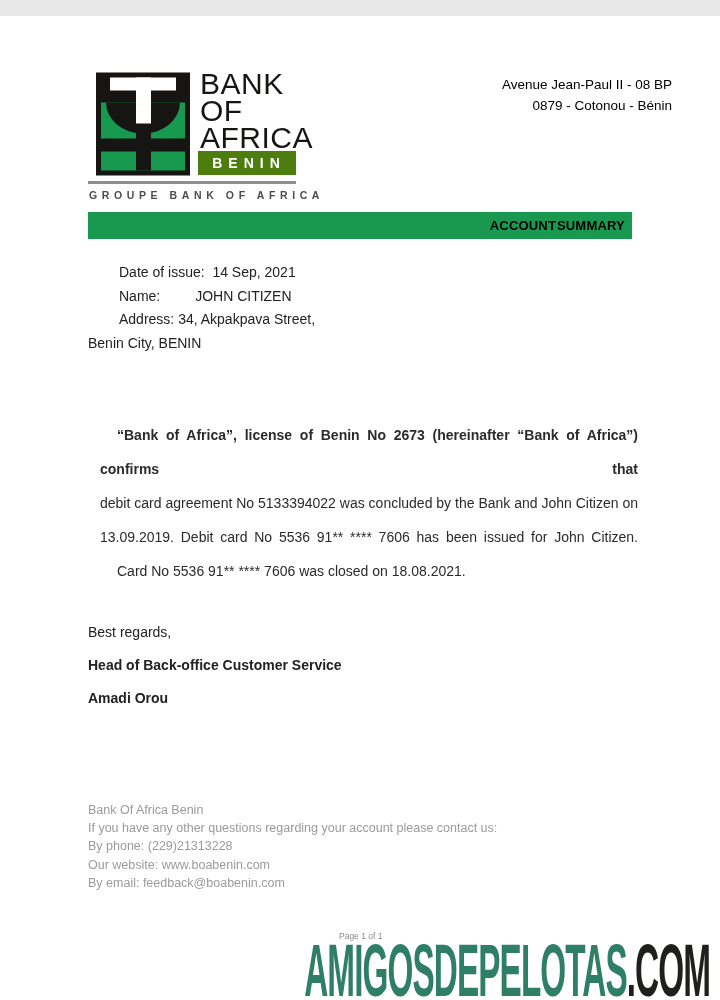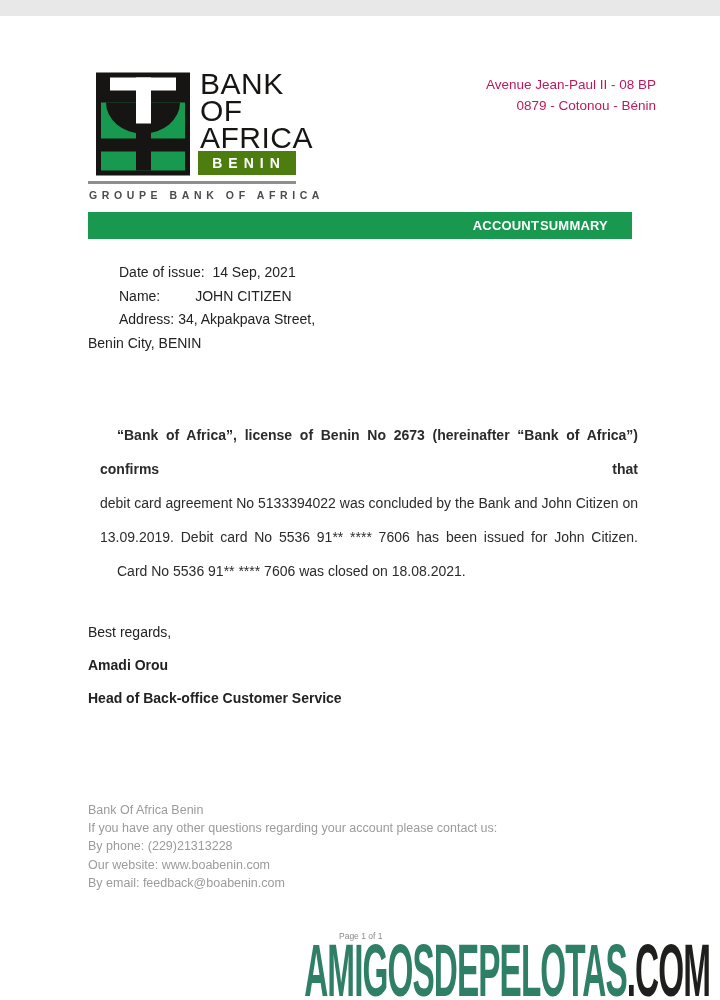--- a/index.html
+++ b/index.html
@@ -24,32 +24,32 @@
     background:#4d7c0f;color:#ffffff;
     font-size:14px;font-weight:700;letter-spacing:6px;
     text-align:center;line-height:24px;padding-left:4px;box-sizing:border-box;
   }
   .groupe-rule{position:absolute;left:88px;top:165px;width:208px;height:3px;background:#8f8f8f;}
   .groupe-label{
     position:absolute;left:89px;top:173px;
     font-size:10.5px;font-weight:700;letter-spacing:4.6px;color:#4c4c4c;
   }
   .sender-address{
-    position:absolute;right:64px;top:58px;
-    text-align:right;font-size:13.5px;line-height:21px;color:#be185d;
+    position:absolute;right:48px;top:58px;
+    text-align:right;font-size:13.5px;line-height:21px;color:#000000;
   }
   
   .banner{
     position:absolute;left:88px;top:196px;width:544px;height:27px;
     background:#18994f;
   }
   .banner-label{
     display:block;height:27px;line-height:27px;
-    text-align:right;padding-right:24px;
-    color:#ffffff;font-size:13px;font-weight:700;
+    text-align:right;padding-right:7px;
+    color:#000000;font-size:13px;font-weight:700;
     letter-spacing:0.2px;word-spacing:-3px;
   }
   
   .recipient{position:absolute;left:88px;top:245px;font-size:14px;line-height:23.5px;color:#222222;}
   .recipient b{font-weight:400;padding-left:31px;}
   
   .letter-body{
     position:absolute;left:100px;top:402px;width:538px;
     font-size:14px;line-height:34px;color:#2b2b2b;
   }
@@ -121,22 +121,22 @@
 
   <div class="letter-body">
     <div class="jline first"><b>“Bank of Africa”</b><span>, license of Benin No 2673 (hereinafter “Bank of Africa”) confirms that</span></div>
     <div class="jline">debit card agreement No 5133394022 was concluded by the Bank and John Citizen on</div>
     <div class="jline">13.09.2019. Debit card No 5536 91** **** 7606 has been issued for John Citizen.</div>
     <div class="lastline">Card No 5536 91** **** 7606 was closed on 18.08.2021.</div>
   </div>
 
   <div class="closing">
     <div>Best regards,</div>
+    <div class="bold">Head of Back-office Customer Service</div>
     <div class="bold">Amadi Orou</div>
-    <div class="bold">Head of Back-office Customer Service</div>
   </div>
 
   <div class="page-footer">
     <div>Bank Of Africa Benin</div>
     <div>If you have any other questions regarding your account please contact us:</div>
     <div>By phone: (229)21313228</div>
     <div>Our website: www.boabenin.com</div>
     <div>By email: feedback@boabenin.com</div>
   </div>
 

